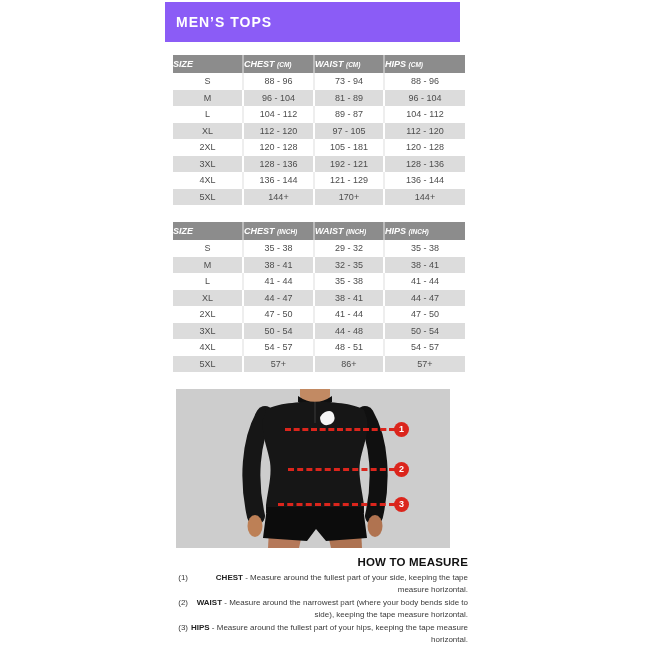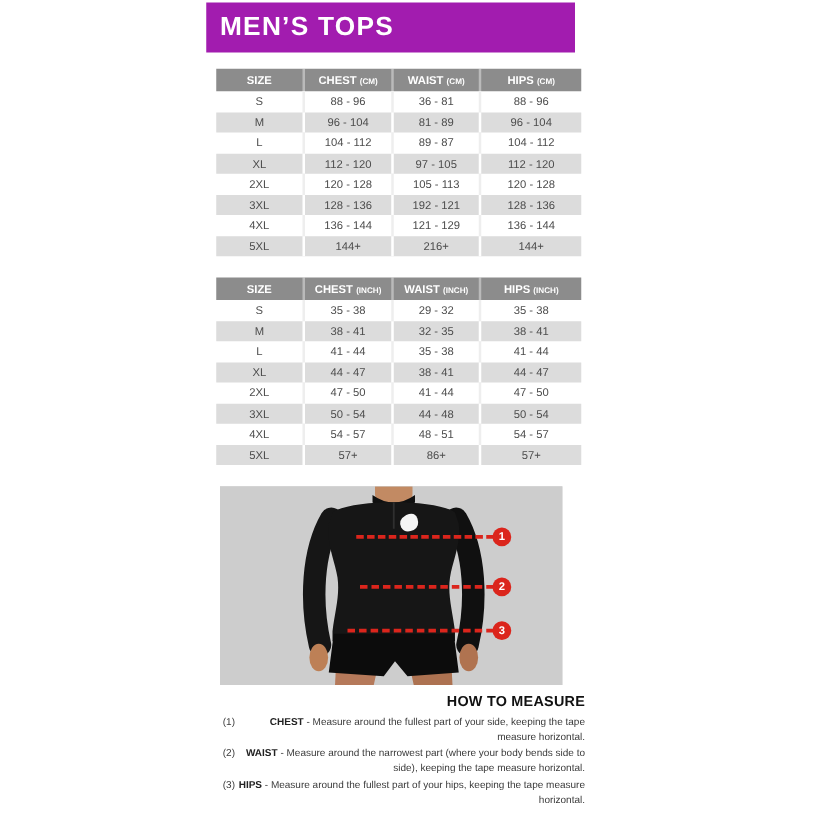--- a/index.html
+++ b/index.html
@@ -1,29 +1,29 @@
 <!DOCTYPE html>
 <html><head>
 <meta charset="utf-8">
 <style>
   html,body{margin:0;padding:0;background:#ffffff;}
   body{width:655px;height:655px;font-family:"Liberation Sans",sans-serif;position:relative;overflow:hidden;}
   .page{position:absolute;left:0;top:0;width:655px;height:655px;background:#ffffff;}
 
   
-  .title-bar{position:absolute;left:165px;top:2px;width:295px;height:40px;background:#a21caf;
-    color:#ffffff;font-weight:bold;font-size:21px;letter-spacing:1px;line-height:40px;
+  .title-bar{position:absolute;left:165px;top:2px;width:295px;height:40px;background:#8b5cf6;
+    color:#ffffff;font-weight:bold;font-size:14px;letter-spacing:1px;line-height:40px;
     padding-left:11px;box-sizing:border-box;}
 
   
   .size-table{position:absolute;width:292px;font-size:9px;}
   .table-cm{left:173px;top:55px;}
   .table-inch{left:173px;top:222px;}
   .thead{display:grid;grid-template-columns:69px 71px 70px 82px;background:#8c8c8c;height:18px;}
-  .th{box-sizing:border-box;color:#ffffff;font-weight:bold;text-align:center;line-height:18px;}
+  .th{box-sizing:border-box;color:#ffffff;font-weight:bold;line-height:18px;font-style:italic;}
   .th + .th{border-left:2px solid rgba(255,255,255,0.4);}
   .unit{font-size:6.5px;font-weight:bold;letter-spacing:0;}
   .trow{display:grid;grid-template-columns:69px 71px 70px 82px;height:16.5px;}
   .tbody .trow:nth-child(even){background:#dcdcdc;}
   .td{box-sizing:border-box;color:#4d4d4d;text-align:center;line-height:16.5px;}
   .tbody .trow:nth-child(even) .td + .td{border-left:2px solid #ffffff;}
   .tbody .trow:nth-child(odd) .td + .td{border-left:2px solid #eeeeee;}
 
   
   .photo{position:absolute;left:176px;top:389px;width:274px;height:159px;background:#cdcdcd;overflow:hidden;}
@@ -57,21 +57,21 @@
     <div class="thead">
       <div class="th"><span>SIZE</span></div>
       <div class="th"><span>CHEST</span> <span class="unit">(CM)</span></div>
       <div class="th"><span>WAIST</span> <span class="unit">(CM)</span></div>
       <div class="th"><span>HIPS</span> <span class="unit">(CM)</span></div>
     </div>
     <div class="tbody">
       <div class="trow">
           <div class="td">S</div>
           <div class="td">88 - 96</div>
-          <div class="td">36 - 81</div>
+          <div class="td">73 - 94</div>
           <div class="td">88 - 96</div>
         </div>
       <div class="trow">
           <div class="td">M</div>
           <div class="td">96 - 104</div>
           <div class="td">81 - 89</div>
           <div class="td">96 - 104</div>
         </div>
       <div class="trow">
           <div class="td">L</div>
@@ -81,39 +81,39 @@
         </div>
       <div class="trow">
           <div class="td">XL</div>
           <div class="td">112 - 120</div>
           <div class="td">97 - 105</div>
           <div class="td">112 - 120</div>
         </div>
       <div class="trow">
           <div class="td">2XL</div>
           <div class="td">120 - 128</div>
-          <div class="td">105 - 113</div>
+          <div class="td">105 - 181</div>
           <div class="td">120 - 128</div>
         </div>
       <div class="trow">
           <div class="td">3XL</div>
           <div class="td">128 - 136</div>
           <div class="td">192 - 121</div>
           <div class="td">128 - 136</div>
         </div>
       <div class="trow">
           <div class="td">4XL</div>
           <div class="td">136 - 144</div>
           <div class="td">121 - 129</div>
           <div class="td">136 - 144</div>
         </div>
       <div class="trow">
           <div class="td">5XL</div>
           <div class="td">144+</div>
-          <div class="td">216+</div>
+          <div class="td">170+</div>
           <div class="td">144+</div>
         </div>
     </div>
   </div>
 
   <div class="size-table table-inch">
     <div class="thead">
       <div class="th"><span>SIZE</span></div>
       <div class="th"><span>CHEST</span> <span class="unit">(INCH)</span></div>
       <div class="th"><span>WAIST</span> <span class="unit">(INCH)</span></div>

